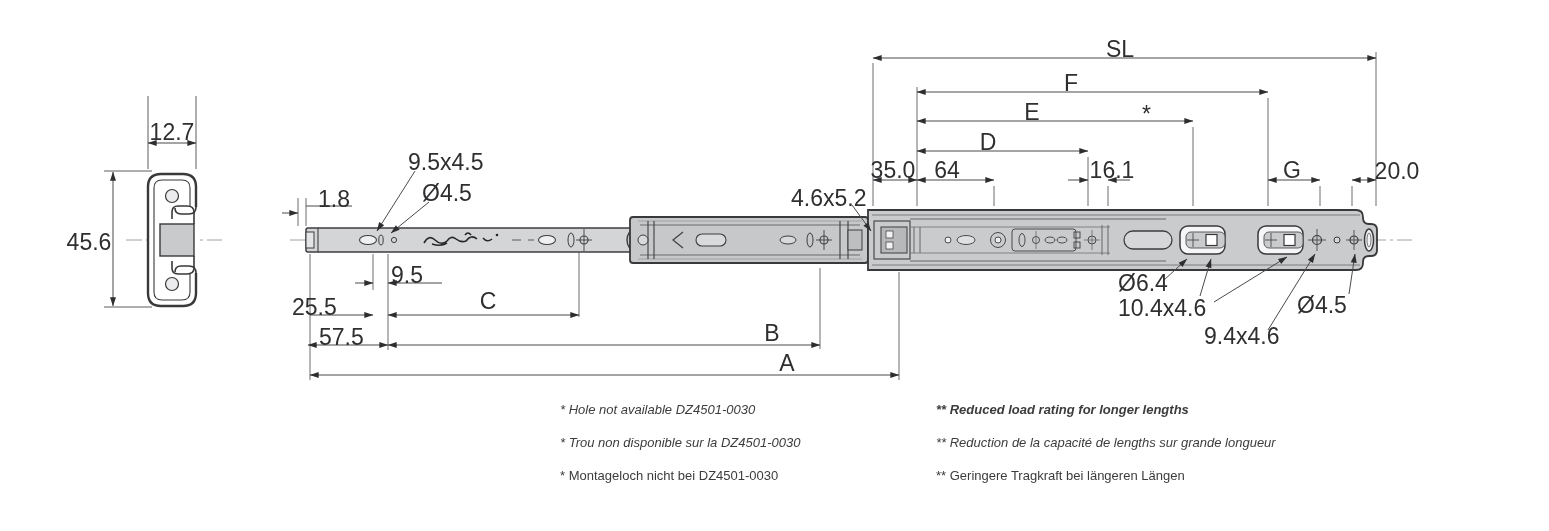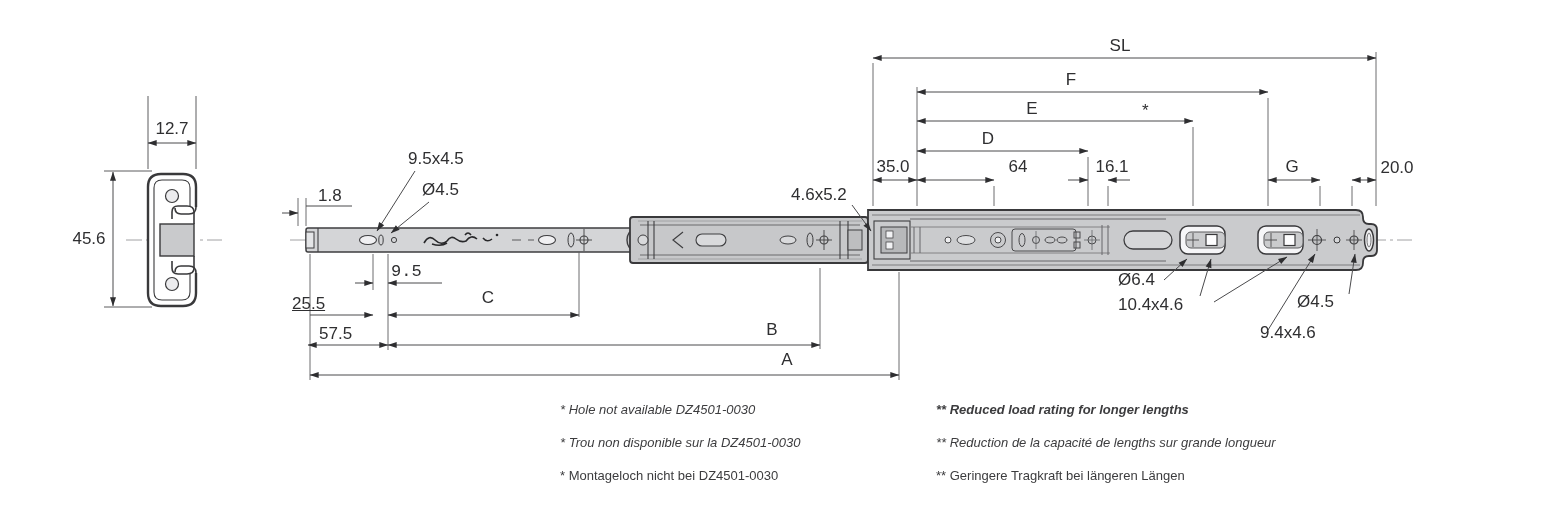--- a/index.html
+++ b/index.html
@@ -1,19 +1,19 @@
 <!DOCTYPE html>
 <html><head>
 <meta charset="utf-8">
 <style>
   html,body{margin:0;padding:0;background:#ffffff;}
   .stage{position:relative;width:1549px;height:531px;background:#ffffff;
          font-family:"Liberation Sans",sans-serif;overflow:hidden;}
   .stage svg{position:absolute;left:0;top:0;}
-  .lbl{position:absolute;font-size:17px;line-height:1.1;color:#2f2f31;white-space:nowrap;}
+  .lbl{position:absolute;font-size:23px;line-height:1.1;color:#2f2f31;white-space:nowrap;}
   .lbl.ctr{text-align:center;}
   .fn{position:absolute;font-size:13px;line-height:1.15;color:#3c3c3e;white-space:nowrap;}
   .fn.it{font-style:italic;}
 </style>
 </head>
 <body>
 
 <div class="stage">
 
 <svg width="1549" height="531" viewBox="0 0 1549 531">
@@ -217,39 +217,39 @@
 <div>
   <span class="lbl ctr" style="left:144px;top:120px;width:56px;">12.7</span>
   <span class="lbl" style="left:66px;top:230px;width:46px;text-align:center;">45.6</span>
 
   <span class="lbl ctr" style="left:1095px;top:37px;width:50px;">SL</span>
   <span class="lbl ctr" style="left:1046px;top:71px;width:50px;">F</span>
   <span class="lbl ctr" style="left:1007px;top:100px;width:50px;">E</span>
   <span class="lbl" style="left:1142px;top:102px;">*</span>
   <span class="lbl ctr" style="left:963px;top:130px;width:50px;">D</span>
   <span class="lbl ctr" style="left:858px;top:158px;width:70px;">35.0</span>
-  <span class="lbl ctr" style="left:957px;top:158px;width:60px;padding-left:31px;">64</span>
+  <span class="lbl ctr" style="left:917px;top:158px;width:60px;">64</span>
   <span class="lbl ctr" style="left:1077px;top:158px;width:70px;text-align:center;">16.1</span>
   <span class="lbl ctr" style="left:1267px;top:158px;width:50px;">G</span>
   <span class="lbl ctr" style="left:1362px;top:159px;width:70px;">20.0</span>
 
   <span class="lbl" style="left:318px;top:187px;">1.8</span>
   <span class="lbl" style="left:408px;top:150px;">9.5x4.5</span>
   <span class="lbl" style="left:422px;top:181px;">Ø4.5</span>
   <span class="lbl" style="left:791px;top:186px;">4.6x5.2</span>
-  <span class="lbl" style="left:391px;top:263px;font-family:Liberation Mono, monospace;">9.5</span>
-  <span class="lbl" style="left:292px;top:295px;text-decoration:underline;">25.5</span>
+  <span class="lbl" style="left:391px;top:263px;">9.5</span>
+  <span class="lbl" style="left:292px;top:295px;">25.5</span>
   <span class="lbl ctr" style="left:470px;top:289px;width:36px;">C</span>
   <span class="lbl" style="left:319px;top:325px;">57.5</span>
   <span class="lbl ctr" style="left:754px;top:321px;width:36px;">B</span>
   <span class="lbl ctr" style="left:769px;top:351px;width:36px;">A</span>
 
   <span class="lbl" style="left:1118px;top:271px;text-align:right;">Ø6.4</span>
   <span class="lbl" style="left:1118px;top:296px;">10.4x4.6</span>
-  <span class="lbl" style="left:1260px;top:324px;">9.4x4.6</span>
+  <span class="lbl" style="left:1204px;top:324px;">9.4x4.6</span>
   <span class="lbl" style="left:1297px;top:293px;">Ø4.5</span>
 </div>
 
 <div>
   <span class="fn it" style="left:560px;top:403px;">* Hole not available DZ4501-0030</span>
   <span class="fn it" style="left:560px;top:436px;">* Trou non disponible sur la DZ4501-0030</span>
   <span class="fn" style="left:560px;top:469px;">* Montageloch nicht bei DZ4501-0030</span>
   <span class="fn it" style="left:936px;top:403px;font-weight:bold;">** Reduced load rating for longer lengths</span>
   <span class="fn it" style="left:936px;top:436px;">** Reduction de la capacité de lengths sur grande longueur</span>
   <span class="fn" style="left:936px;top:469px;">** Geringere Tragkraft bei längeren Längen</span>

